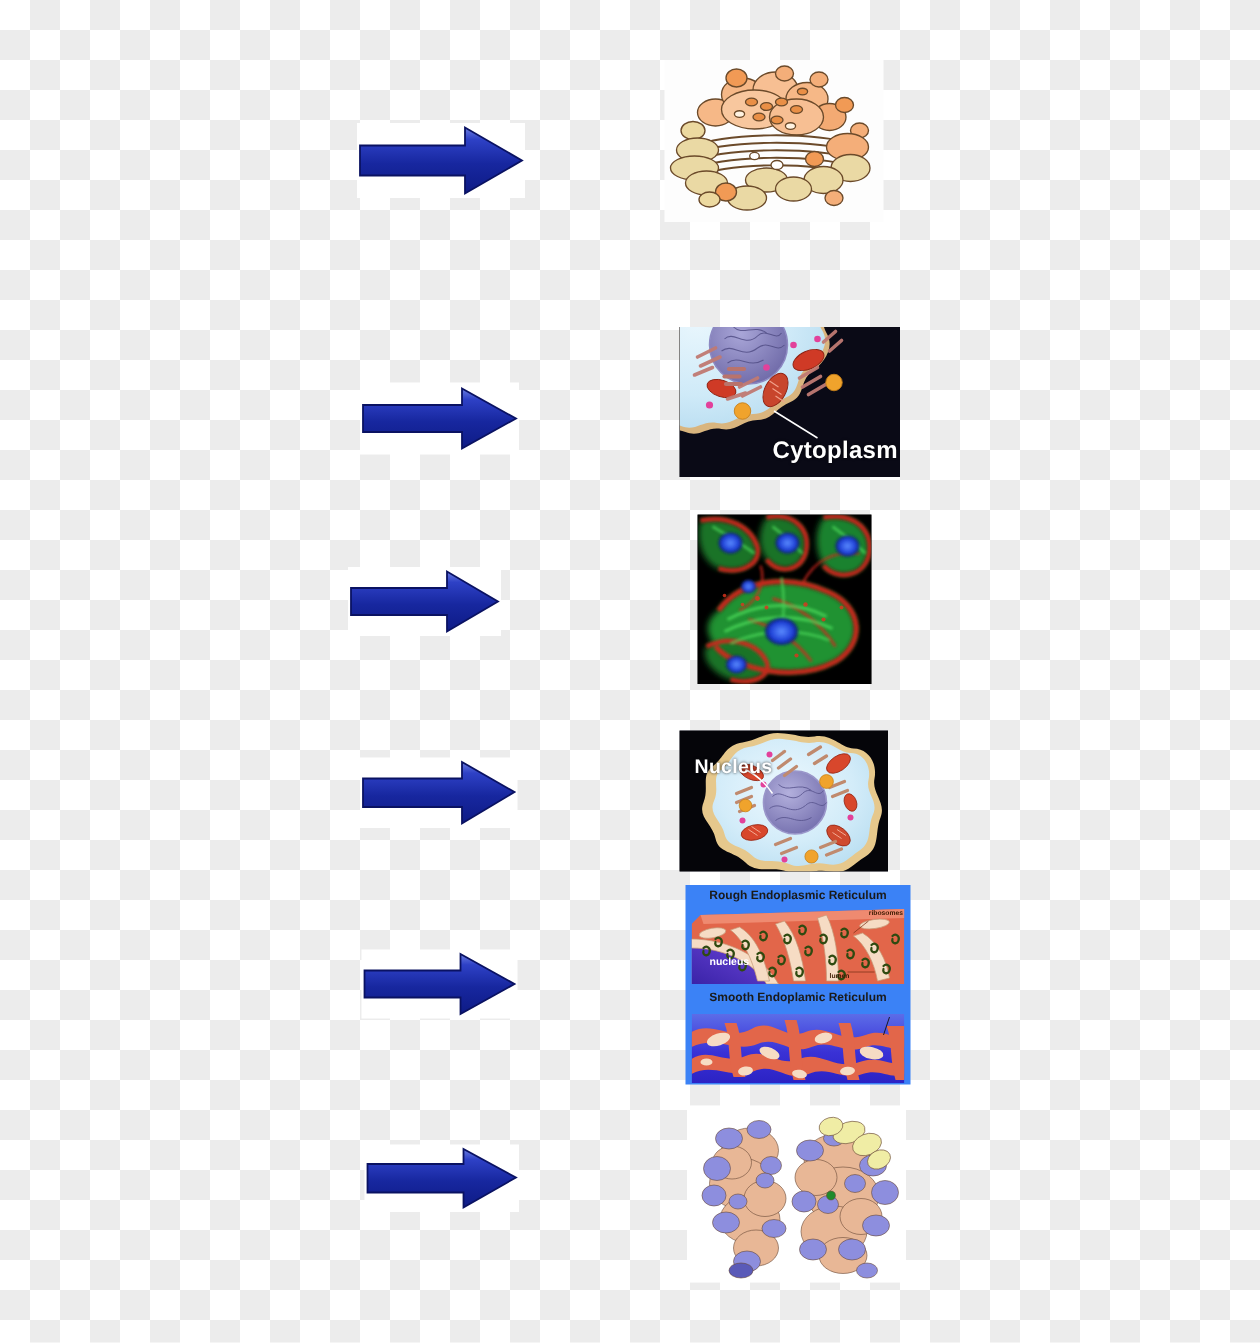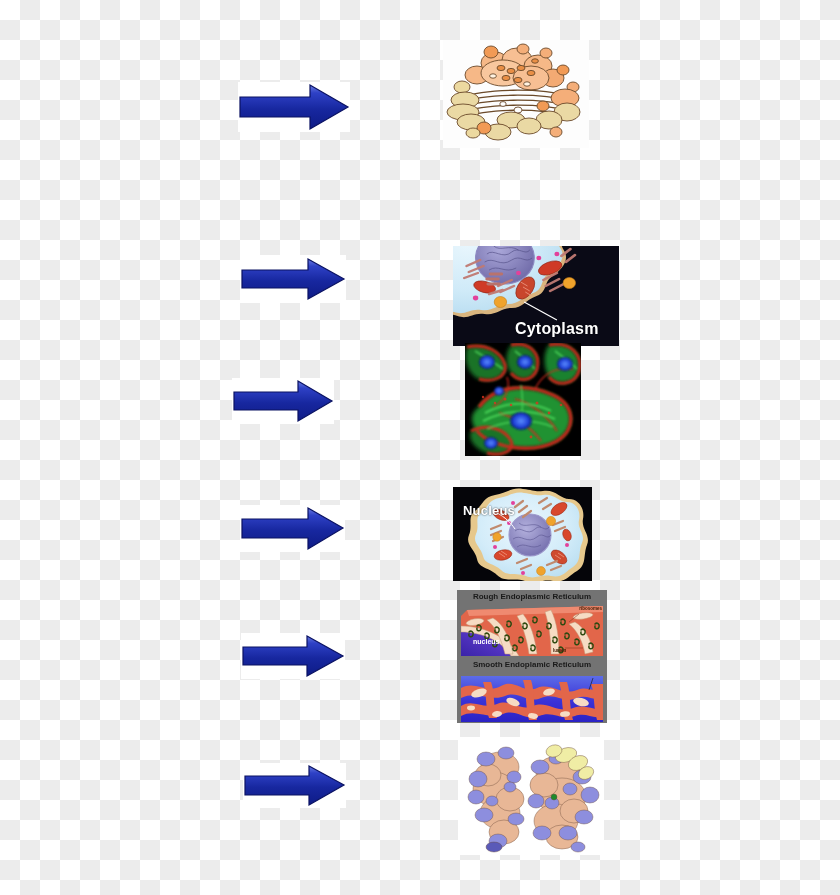--- a/index.html
+++ b/index.html
@@ -51,21 +51,21 @@
     font-weight: bold;
     letter-spacing: .2px;
     white-space: nowrap;
     text-shadow: 0 0 2px rgba(0,0,0,.8);
   }
 
   
   .fluo { background: #000000; }
 
   
-  .er-card { background: #737373; }
+  .er-card { background: #3b82f6; }
   .er-title {
     position: absolute;
     width: 100%;
     text-align: center;
     color: #1a1a1a;
     font-weight: bold;
     white-space: nowrap;
   }
   .er-panel { position: absolute; overflow: hidden; }
   .er-minilabel {
@@ -165,21 +165,21 @@
           <stop offset="0%" stop-color="#6a7ce0"></stop>
           <stop offset="18%" stop-color="#2e41c6"></stop>
           <stop offset="55%" stop-color="#17279f"></stop>
           <stop offset="100%" stop-color="#0e1b86"></stop>
         </linearGradient>
       </defs>
       <polygon points="2,15 68,15 68,4 104,24 68,44 68,33 2,33" fill="url(#ag2)" stroke="#0a1262" stroke-width="1.2"></polygon>
     </svg>
   </div>
 
-  <div class="img-card cell-dark" style="left:453px; top:218px; width:166px; height:100px;margin-top:28px;">
+  <div class="img-card cell-dark" style="left:453px; top:218px; width:147px; height:100px;">
     <svg viewBox="0 0 147 100" preserveAspectRatio="none" style="position:absolute;left:0;top:0;width:100%;height:100%;">
       <defs>
         <radialGradient id="cytoFill2" cx="38%" cy="35%" r="72%">
           <stop offset="0%" stop-color="#e8f6fd"></stop>
           <stop offset="62%" stop-color="#cfeaf8"></stop>
           <stop offset="100%" stop-color="#b7dcf0"></stop>
         </radialGradient>
         <radialGradient id="nucFill2" cx="40%" cy="35%" r="70%">
           <stop offset="0%" stop-color="#a9a6d8"></stop>
           <stop offset="100%" stop-color="#6f6aa8"></stop>

